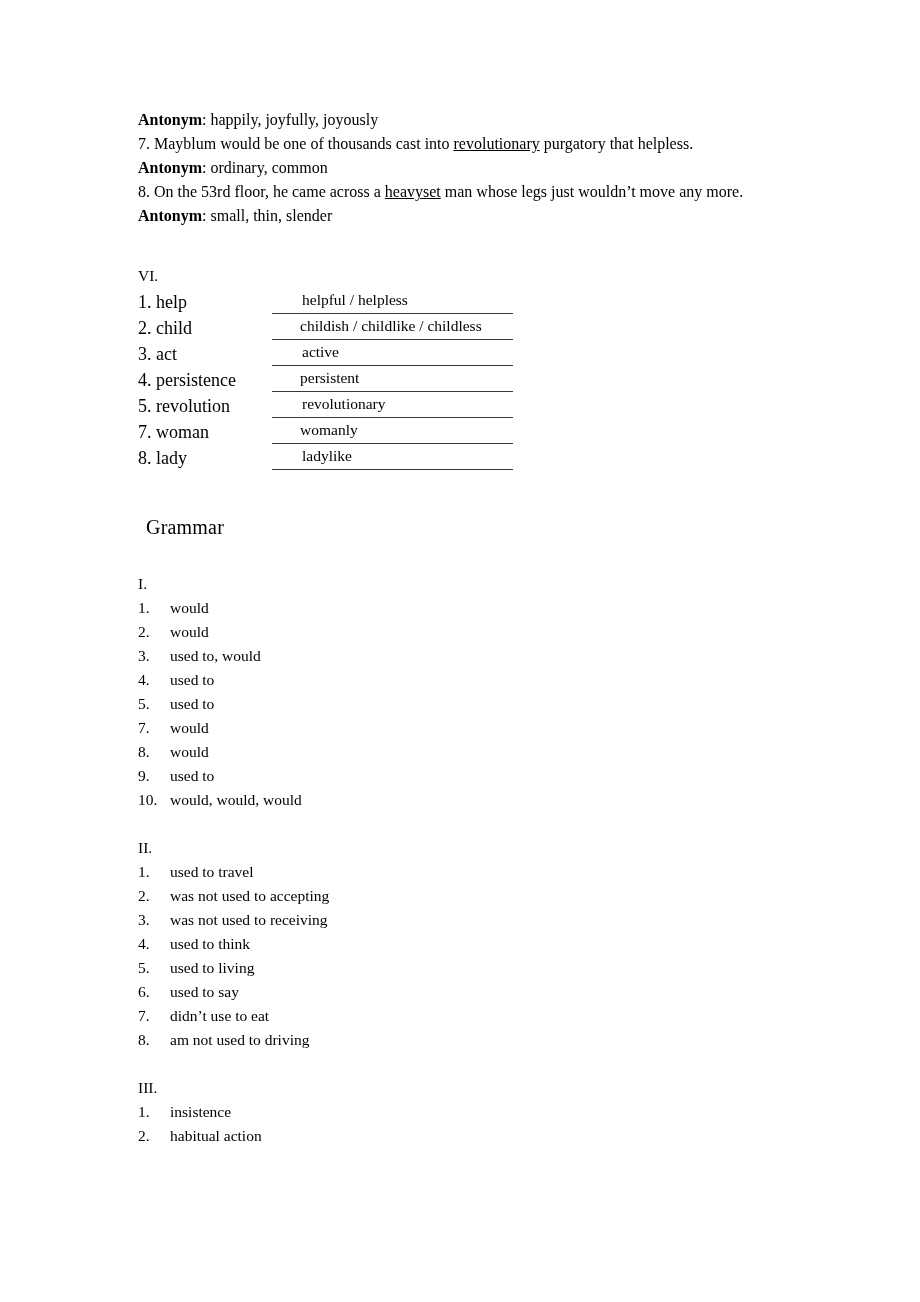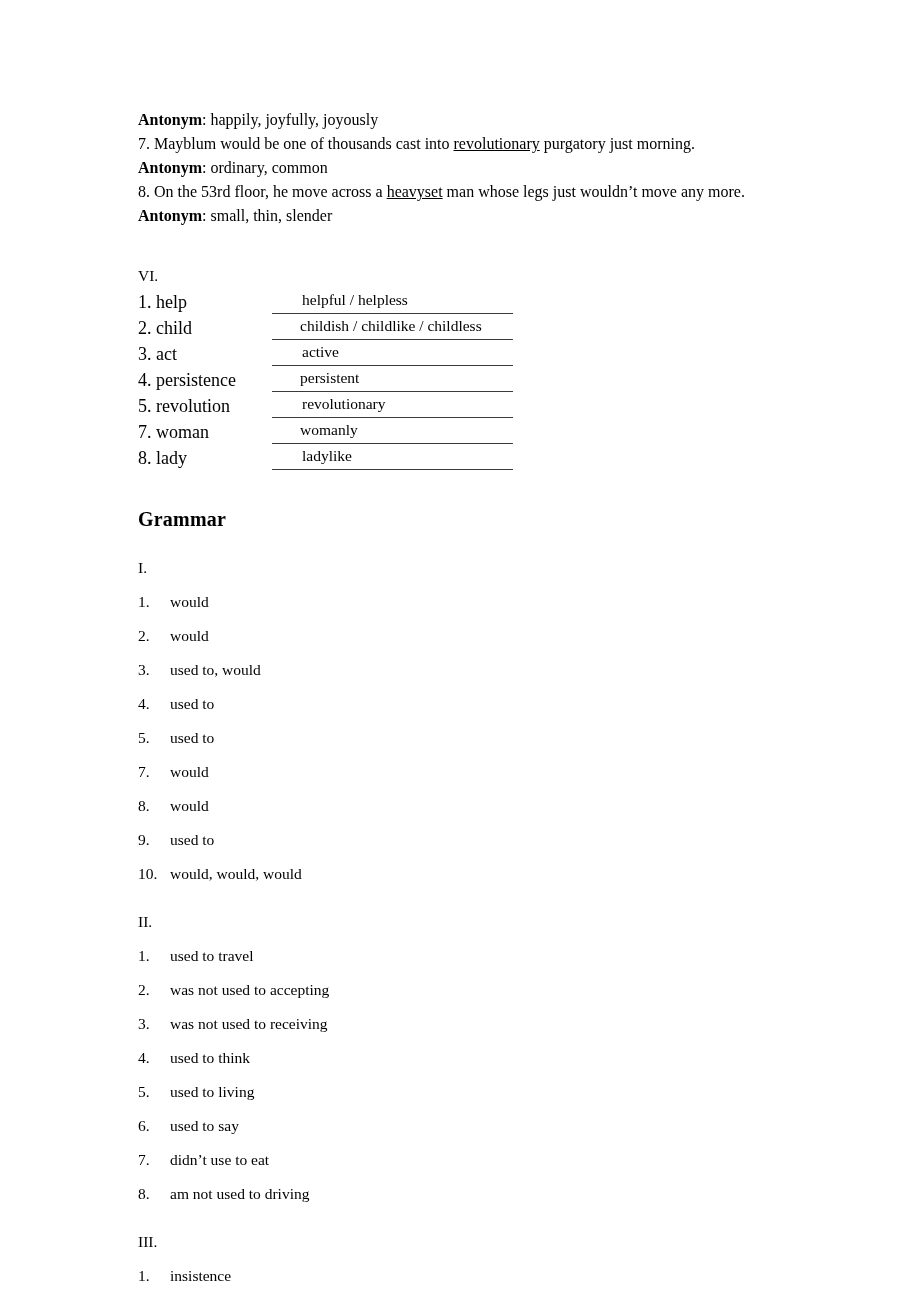--- a/index.html
+++ b/index.html
@@ -84,37 +84,36 @@
     padding-left: 30px;
   }
   .wf-ans.wide span.ans-text {
     padding-left: 28px;
   }
 
   
   .section-title {
     font-size: 20px;
     line-height: 26px;
-    font-weight: bold;
+    font-weight: normal;
     letter-spacing: 0.2px;
-    margin: 0;
+    margin: 8px;
   }
 
   
   .num-list {
     list-style: none;
     margin: 0;
     padding: 0;
   }
   .num-row {
     height: 24px;
     line-height: 24px;
     font-size: 15.5px;
     white-space: nowrap;
-    margin-top: 10px;
   }
   .num-idx {
     display: inline-block;
     width: 32px;
     font-size: 15.5px;
   }
   .num-txt {
     display: inline-block;
   }
 </style>
@@ -123,29 +122,29 @@
 
 <div class="page">
 
   <div>
 
     <div class="line">
       <b class="lbl">Antonym</b><span>:</span><span> happily, joyfully, joyously</span>
     </div>
 
     <div class="line">
-      <span>7.</span><span> Mayblum would be one of thousands cast into </span><span class="u">revolutionary</span><span> purgatory just morning.</span>
+      <span>7.</span><span> Mayblum would be one of thousands cast into </span><span class="u">revolutionary</span><span> purgatory that helpless.</span>
     </div>
 
     <div class="line">
       <b class="lbl">Antonym</b><span>:</span><span> ordinary, common</span>
     </div>
 
     <div class="line">
-      <span>8.</span><span> On the 53rd floor, he move across a </span><span class="u">heavyset</span><span> man whose legs just wouldn’t move any more.</span>
+      <span>8.</span><span> On the 53rd floor, he came across a </span><span class="u">heavyset</span><span> man whose legs just wouldn’t move any more.</span>
     </div>
 
     <div class="line">
       <b class="lbl">Antonym</b><span>:</span><span> small, thin, slender</span>
     </div>
 
   </div>
 
   <div class="spacer"></div>
   <div class="spacer-half"></div>

